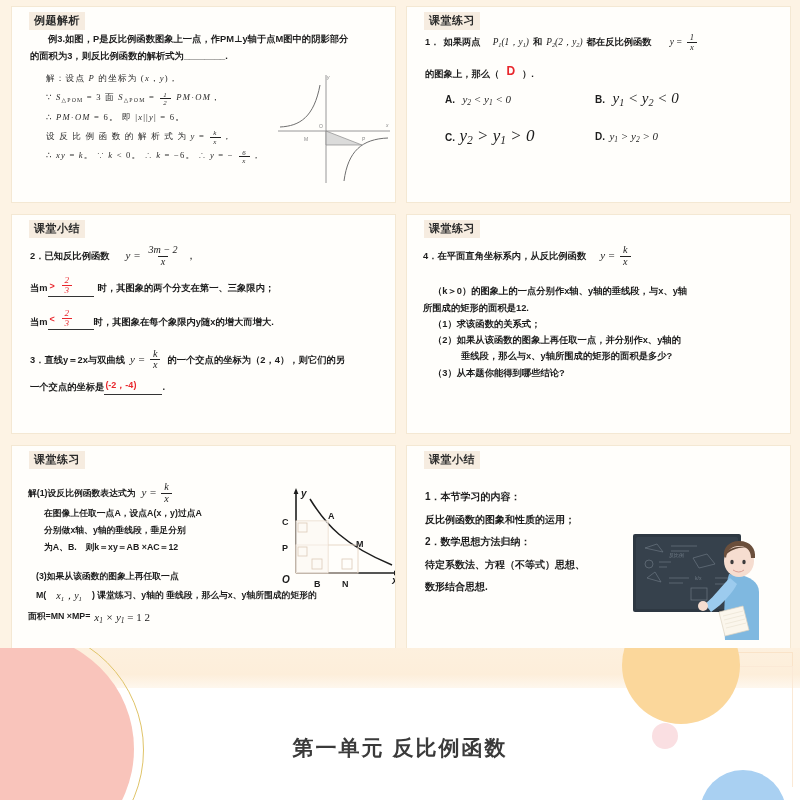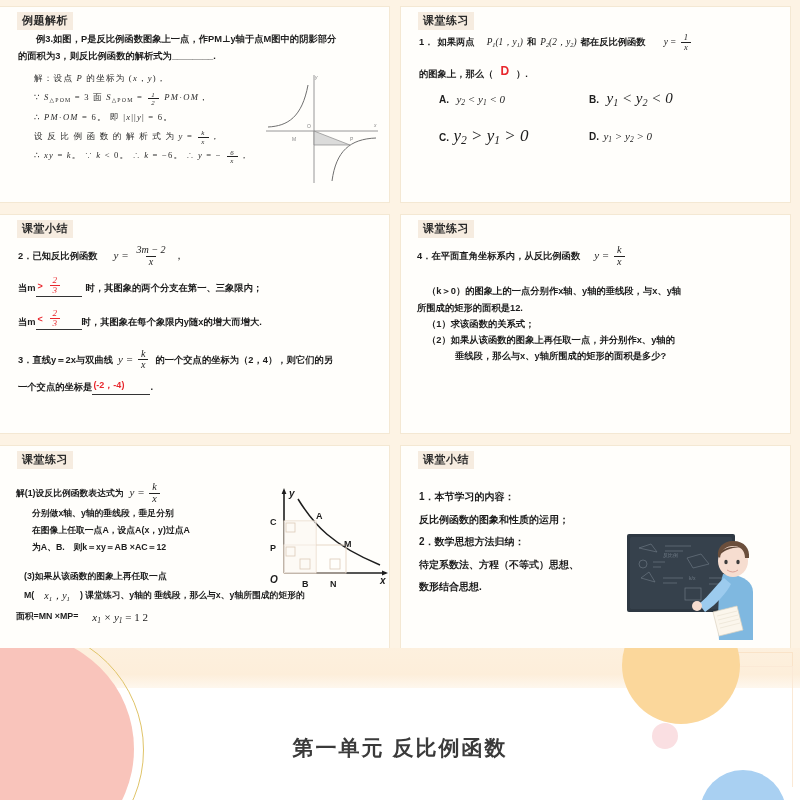--- a/index.html
+++ b/index.html
@@ -11,21 +11,21 @@
   }
   .page{position:relative;width:800px;height:800px;}
 
   
   .grid{
     position:absolute;left:0;top:0;width:800px;height:648px;
     display:grid;
     grid-template-columns:1fr 1fr;
     grid-template-rows:195px 218px 215px;
     column-gap:12px;row-gap:13px;
-    padding:7px 10px 0 0;
+    padding:7px 10px 0 12px;
     box-sizing:border-box;
   }
   .slide{
     background:#fffefb;
     position:relative;
     overflow:hidden;
     box-shadow:0 0 0 1px rgba(236,222,197,.55);
   }
   .slide-inner{position:relative;width:100%;height:100%;}
 
@@ -315,54 +315,55 @@
                   <span class="den">x</span>
                 </span>
             </span>
           </div>
           <div style="margin-top:16px;">
             <div style="text-indent:10px;">（k＞0）的图象上的一点分别作x轴、y轴的垂线段，与x、y轴</div>
             <div>所围成的矩形的面积是12.</div>
             <div style="text-indent:10px;">（1）求该函数的关系式；</div>
             <div style="text-indent:10px;">（2）如果从该函数的图象上再任取一点，并分别作x、y轴的</div>
             <div style="text-indent:38px;">垂线段，那么与x、y轴所围成的矩形的面积是多少?</div>
+            <div style="text-indent:10px;">（3）从本题你能得到哪些结论?</div>
           </div>
         </div>
       </div>
     </div>
 
     <div class="slide">
       <div class="slide-inner">
         <div class="sec-title">课堂练习</div>
 
         <div class="body-txt small" style="top:36px;left:16px;width:230px;line-height:1.95;">
           <div style="display:flex;align-items:center;">
             <span>解(1)设反比例函数表达式为</span>
             <span class="ser" style="font-size:11px;margin-left:6px;">
               <i>y</i> = <span class="frac">
                   <span class="num">k</span>
                   <span class="den">x</span>
                 </span>
             </span>
           </div>
+          <div style="text-indent:16px;">在图像上任取一点A，设点A(x，y)过点A</div>
           <div style="text-indent:16px;">分别做x轴、y轴的垂线段，垂足分别</div>
-          <div style="text-indent:16px;">在图像上任取一点A，设点A(x，y)过点A</div>
           <div style="text-indent:16px;">为A、B.　则k＝xy＝AB ×AC＝12</div>
         </div>
 
         <div class="body-txt small" style="top:122px;left:16px;right:10px;line-height:2.0;">
           <div style="text-indent:8px;">(3)如果从该函数的图象上再任取一点</div>
           <div style="text-indent:8px;display:flex;align-items:center;">
             <span>M(</span>
             <span class="ser" style="font-size:10px;margin:0 2px;"><i>x</i><sub>1</sub>，<i>y</i><sub>1</sub></span>
             <span>) 课堂练习、y轴的 垂线段，那么与x、y轴所围成的矩形的</span>
           </div>
           <div style="display:flex;align-items:center;">
             <span>面积=MN ×MP=</span>
-            <span class="ser" style="font-size:11px;margin-left:14px;"><i>x</i><sub>1</sub> × <i>y</i><sub>1</sub> <span style="font-style:normal;">= 1 2</span></span>
+            <span class="ser" style="font-size:11px;margin-left:4px;"><i>x</i><sub>1</sub> × <i>y</i><sub>1</sub> <span style="font-style:normal;">= 1 2</span></span>
           </div>
         </div>
 
         <div class="graph" style="left:256px;top:35px;">
           <svg width="136" height="112" viewBox="0 0 136 112">
             <line x1="28" y1="92" x2="130" y2="92" stroke="#1d1d1d" stroke-width="1.6"></line>
             <polygon points="132,92 126,89.5 126,94.5" fill="#1d1d1d"></polygon>
             <line x1="28" y1="92" x2="28" y2="10" stroke="#1d1d1d" stroke-width="1.6"></line>
             <polygon points="28,7 25.6,13 30.4,13" fill="#1d1d1d"></polygon>
             <path d="M42,18 C58,44 76,64 124,84" fill="none" stroke="#1d1d1d" stroke-width="1.5"></path>

